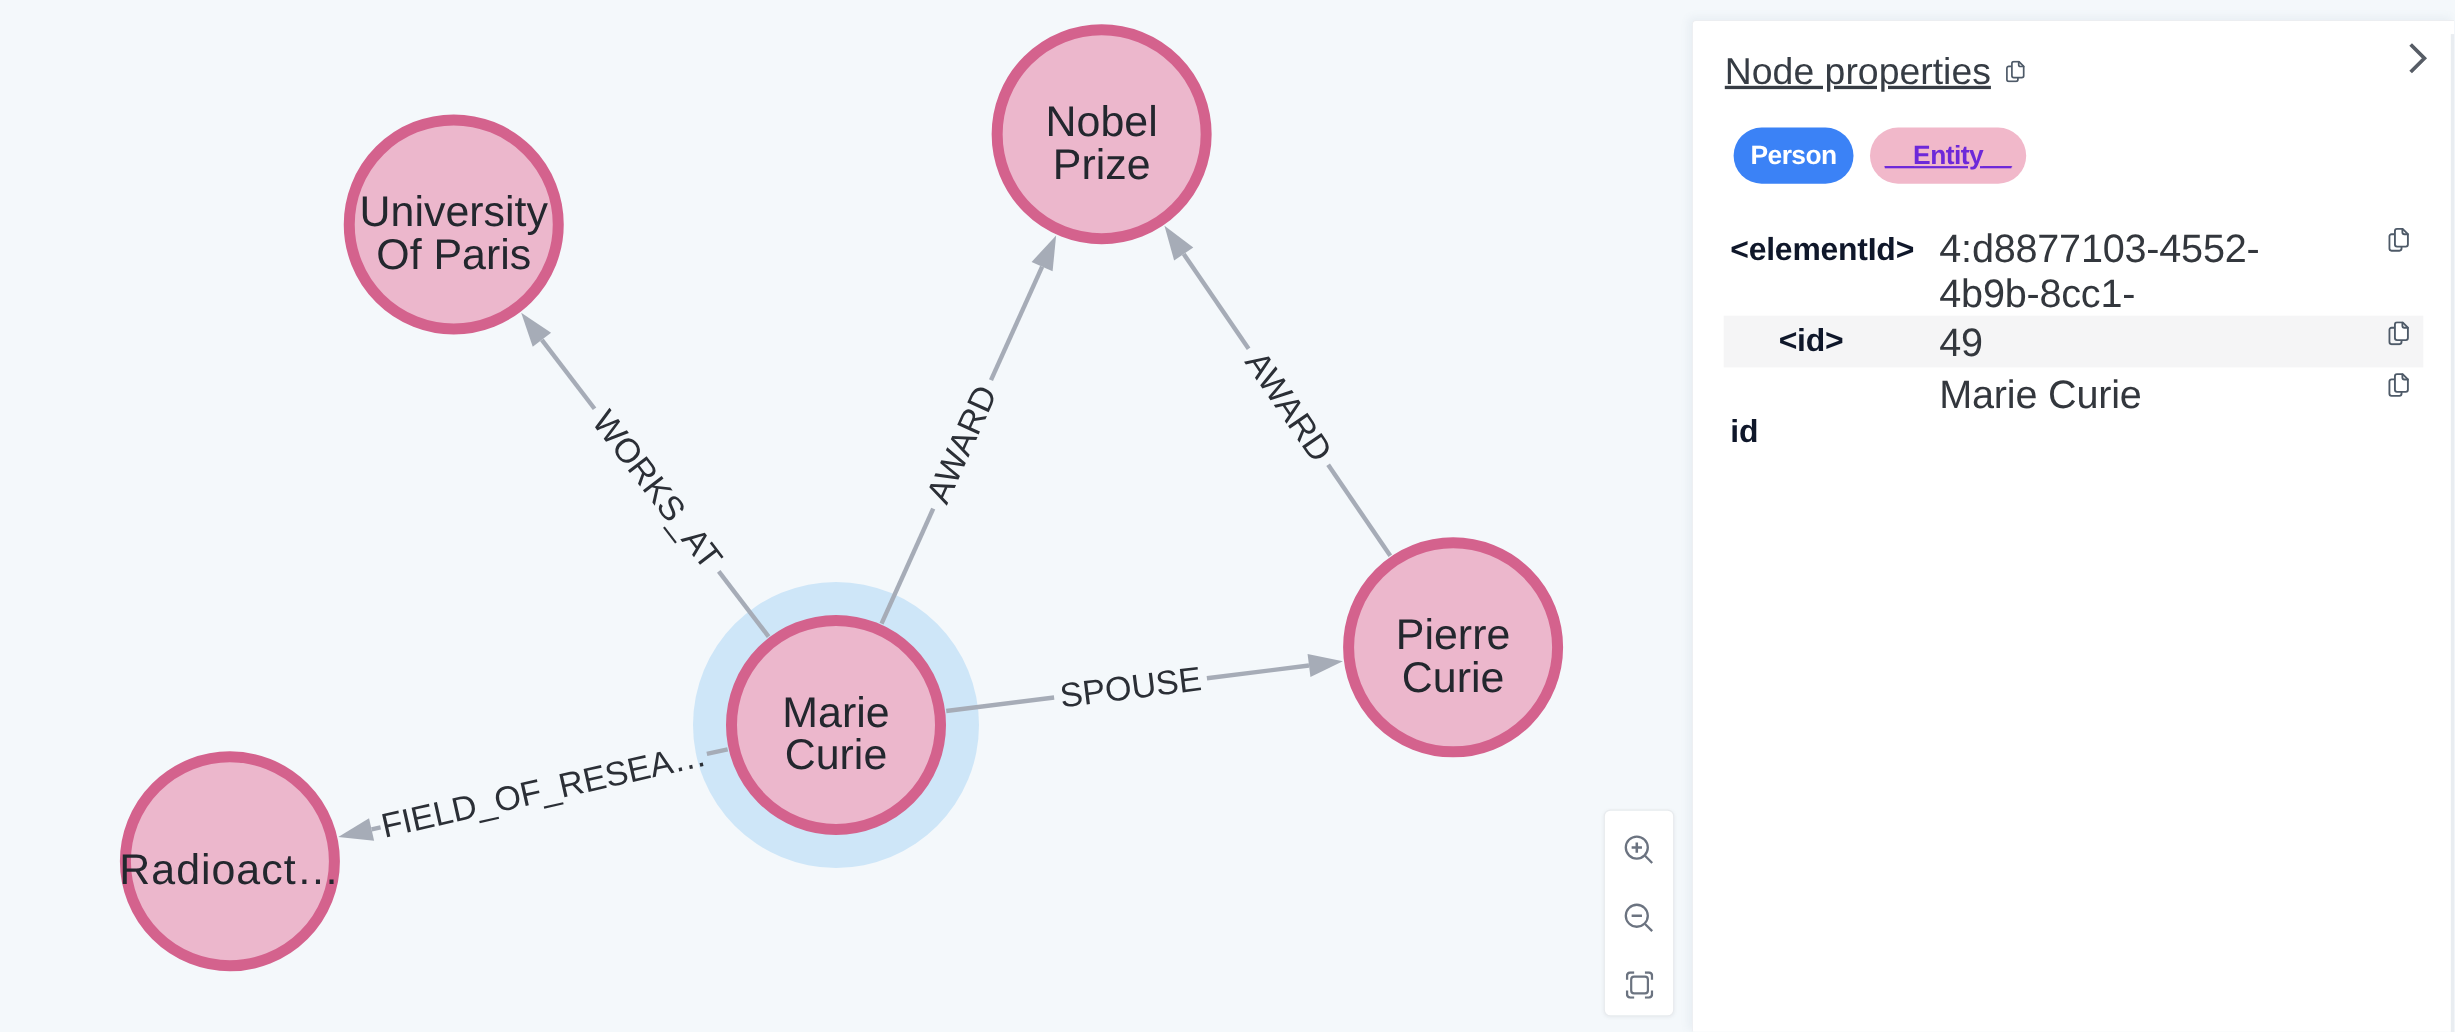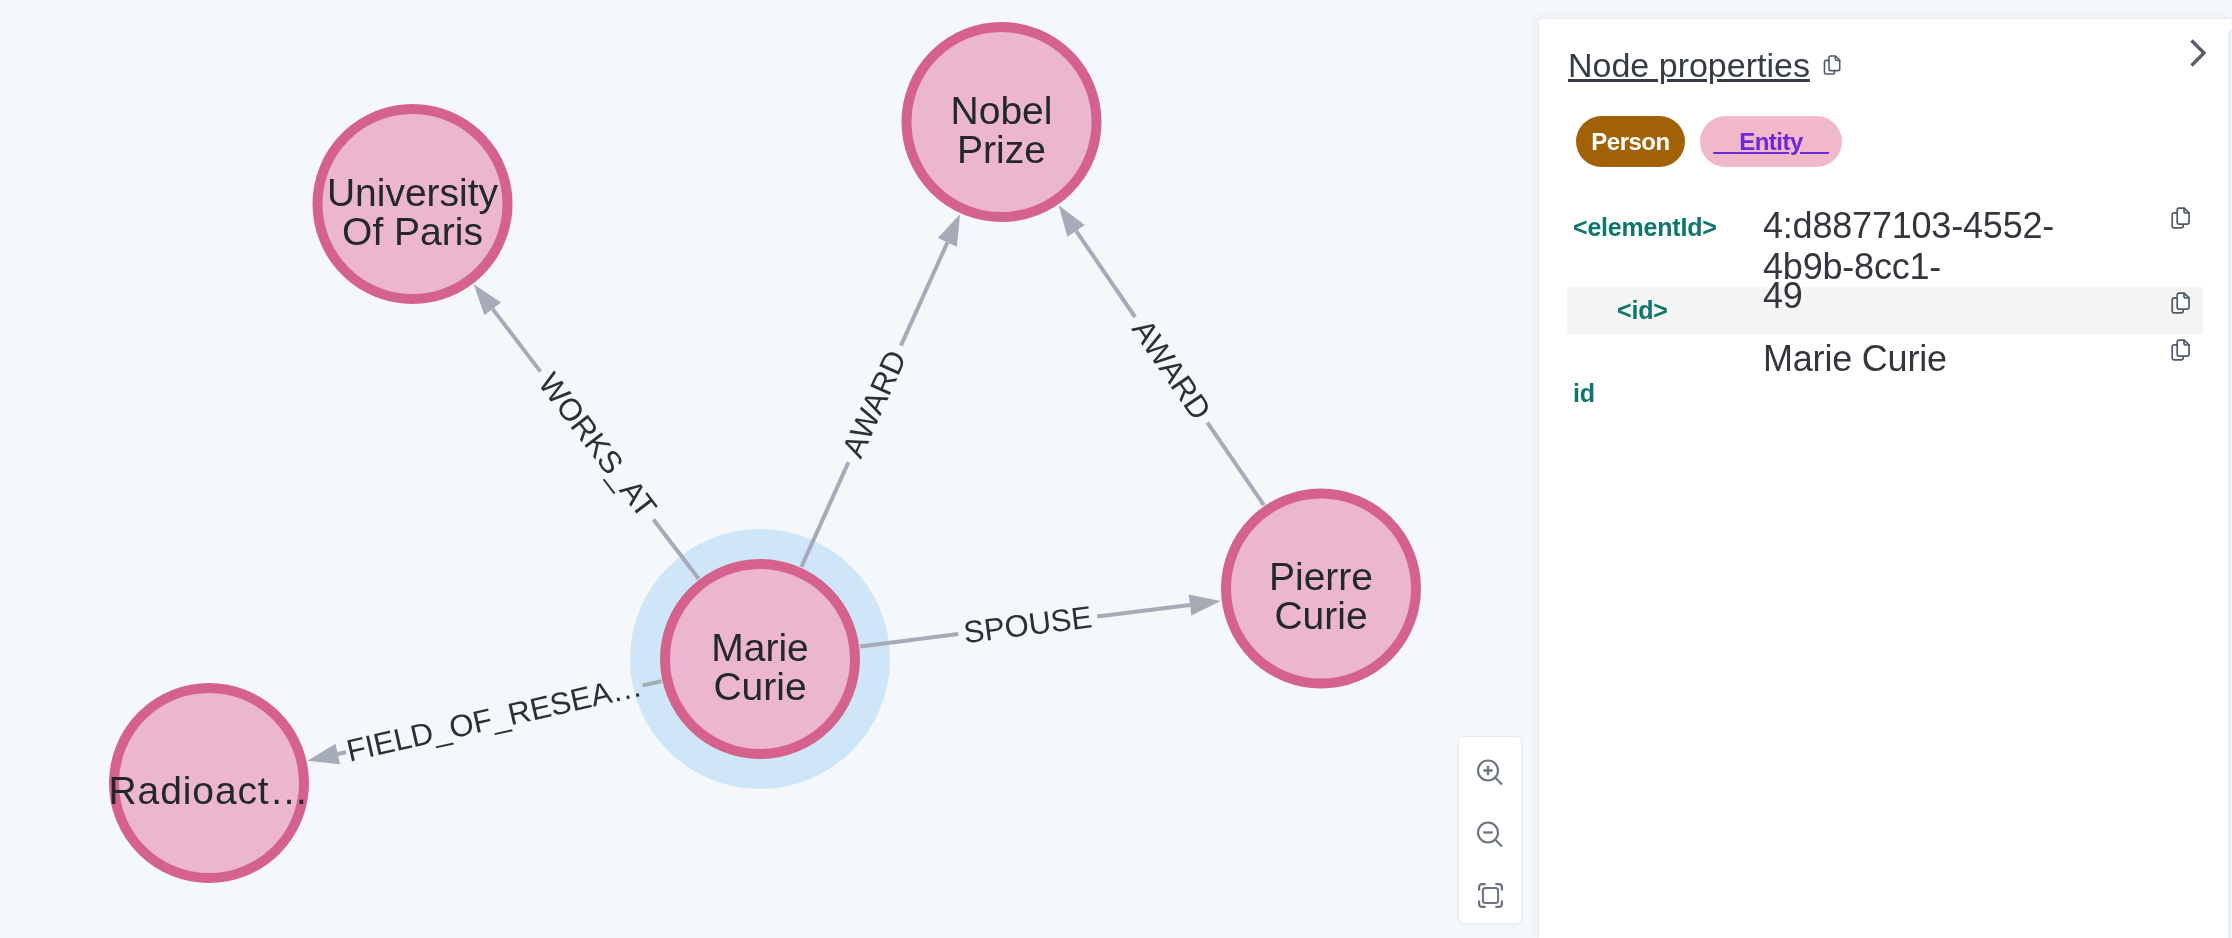--- a/index.html
+++ b/index.html
@@ -1,20 +1,20 @@
 <!DOCTYPE html>
 <html><head>
 <meta charset="utf-8">
 <style>
   html,body{margin:0;padding:0;width:2232px;height:938px;overflow:hidden;background:#f4f8fb;font-family:"Liberation Sans",sans-serif;}
   .abs{position:absolute;}
   #panel{position:absolute;left:1538px;top:18px;width:693px;height:920px;background:#ffffff;border-left:1px solid #eceef1;border-top:1px solid #eceef1;border-top-left-radius:4px;box-sizing:border-box;box-shadow:-3px -2px 8px rgba(90,110,140,0.07);}
   .ptitle{position:absolute;left:29px;top:29px;font-size:34px;line-height:34px;color:#363c44;letter-spacing:0px;text-decoration:underline;}
   .pill{position:absolute;height:51px;border-radius:26px;font-size:24px;font-weight:bold;letter-spacing:-0.5px;text-align:center;line-height:51px;}
-  .lbl{position:absolute;font-size:25px;line-height:27px;font-weight:bold;color:#0f766e;letter-spacing:-0.2px;}
+  .lbl{position:absolute;font-size:29px;line-height:27px;font-weight:bold;color:#0f172a;letter-spacing:-0.2px;}
   .val{position:absolute;font-size:36px;line-height:41px;color:#33373d;letter-spacing:-0.2px;}
   .band{position:absolute;left:28px;top:268px;width:636px;height:46.5px;background:#f5f5f6;}
   .rstrip{position:absolute;right:0px;top:12px;width:3px;height:908px;background:#e9edf1;}
   #toolbar{position:absolute;left:1458px;top:736px;width:64px;height:188px;background:#ffffff;border:1px solid #e8ebee;border-radius:6px;box-sizing:border-box;box-shadow:0 1px 3px rgba(60,70,90,0.06);}
 </style>
 </head>
 <body>
 <svg class="abs" style="left:0;top:0" width="1538" height="938" viewBox="0 0 1538 938">
 
   <circle cx="760" cy="659" r="130" fill="#cee6f8"></circle>
@@ -91,28 +91,28 @@
 <div id="panel">
   <div class="ptitle">Node properties</div>
   <svg class="abs" style="left:284px;top:36px" width="18" height="20" viewBox="0 0 19 22" fill="none" stroke="#4e5a68" stroke-width="1.7" stroke-linejoin="round" stroke-linecap="round">
     <path d="M6.2 5.9 H3.1 a1.9 1.9 0 0 0 -1.9 1.9 V19 a1.9 1.9 0 0 0 1.9 1.9 H10.3 a1.9 1.9 0 0 0 1.9 -1.9 V17.3"></path>
     <path d="M8.1 1.1 H13.2 L18 5.9 V15.3 a1.9 1.9 0 0 1 -1.9 1.9 H8.1 a1.9 1.9 0 0 1 -1.9 -1.9 V3 a1.9 1.9 0 0 1 1.9 -1.9 Z" fill="#ffffff"></path>
     <path d="M13 1.3 V4.2 a1.8 1.8 0 0 0 1.8 1.8 H17.9"></path>
   </svg>
   <svg class="abs" style="left:650px;top:18px" width="18" height="32" viewBox="0 0 18 32" fill="none" stroke="#575d66" stroke-width="3.4">
     <path d="M2.5 3.5 L15 16 L2.5 28.5"></path>
   </svg>
-  <div class="pill" style="left:37px;top:97px;width:109px;background:#a16207;color:#ffffff;">Person</div>
+  <div class="pill" style="left:37px;top:97px;width:109px;background:#3b82f6;color:#ffffff;">Person</div>
   <div class="pill" style="left:161px;top:97px;width:142px;background:#f1b8ca;color:#6d28d9;text-decoration:underline;">__Entity__</div>
 
   <div class="lbl" style="left:34px;top:195px;">&lt;elementId&gt;</div>
   <div class="val" style="left:224px;top:186px;width:370px;">4:d8877103-4552-4b9b-8cc1-cbbb0fd71106:49</div>
   <div class="band"></div>
   <div class="lbl" style="left:34px;top:278px;margin-left:44px;">&lt;id&gt;</div>
-  <div class="val" style="left:224px;top:263px;line-height:27px;">49</div>
+  <div class="val" style="left:224px;top:279px;line-height:27px;">49</div>
   <div class="lbl" style="left:34px;top:325px;margin-top:36px;">id</div>
   <div class="val" style="left:224px;top:326px;line-height:27px;">Marie Curie</div>
 
   <svg class="abs" style="left:632px;top:188px" width="19" height="22" viewBox="0 0 19 22" fill="none" stroke="#4e5a68" stroke-width="1.7" stroke-linejoin="round" stroke-linecap="round">
     <path d="M6.2 5.9 H3.1 a1.9 1.9 0 0 0 -1.9 1.9 V19 a1.9 1.9 0 0 0 1.9 1.9 H10.3 a1.9 1.9 0 0 0 1.9 -1.9 V17.3"></path>
     <path d="M8.1 1.1 H13.2 L18 5.9 V15.3 a1.9 1.9 0 0 1 -1.9 1.9 H8.1 a1.9 1.9 0 0 1 -1.9 -1.9 V3 a1.9 1.9 0 0 1 1.9 -1.9 Z" fill="#ffffff"></path>
     <path d="M13 1.3 V4.2 a1.8 1.8 0 0 0 1.8 1.8 H17.9"></path>
   </svg>
   <svg class="abs" style="left:632px;top:273px" width="19" height="22" viewBox="0 0 19 22" fill="none" stroke="#4e5a68" stroke-width="1.7" stroke-linejoin="round" stroke-linecap="round">
     <path d="M6.2 5.9 H3.1 a1.9 1.9 0 0 0 -1.9 1.9 V19 a1.9 1.9 0 0 0 1.9 1.9 H10.3 a1.9 1.9 0 0 0 1.9 -1.9 V17.3"></path>

